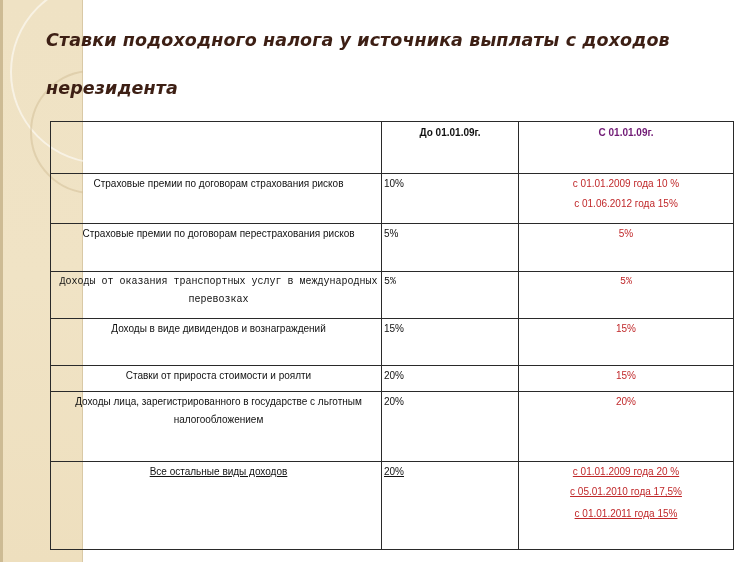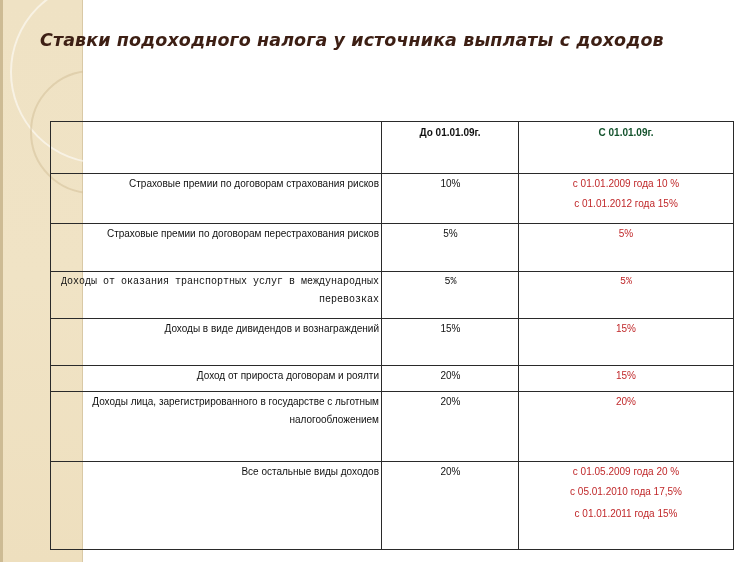--- a/index.html
+++ b/index.html
@@ -57,21 +57,21 @@
       position: absolute;
       left: 83px;
       top: 0;
       width: 667px;
       height: 562px;
       background: #ffffff;
     }
 
     .title {
       position: absolute;
-      left: 40px;
+      left: 46px;
       top: 16px;
       width: 680px;
       margin: 0;
       font-family: "DejaVu Sans", sans-serif;
       font-style: italic;
       font-weight: bold;
       font-size: 17.5px;
       line-height: 48px;
       color: #3d1f14;
       letter-spacing: 0.1px;
@@ -98,57 +98,58 @@
     .rates-table col.c-type { width: 331px; }
     .rates-table col.c-before { width: 137px; }
     .rates-table col.c-after { width: 215px; }
 
     .rates-table th {
       font-weight: bold;
       text-align: center;
       height: 47px;
       padding-top: 2px;
     }
-    .rates-table th.after-head { color: #14532d; }
+    .rates-table th.after-head { color: #701a75; }
     .rates-table th.before-head { color: #111111; }
 
-    .rates-table td.type-cell { text-align: right; padding-left: 7px; }
-    .rates-table td.before-cell { text-align: center; padding-right: 1px; }
+    .rates-table td.type-cell { text-align: center; padding-left: 7px; }
+    .rates-table td.before-cell { text-align: left; padding-right: 1px; }
     .rates-table td.after-cell {
       text-align: center;
       color: #c0282a;
       padding-right: 2px;
     }
     .after-line {
       display: block;
       line-height: 22px;
     }
     .after-cell .after-line:first-child { line-height: 18px; }
 
     tr.r1 td { height: 46px; }
     tr.r2 td { height: 44px; margin-left: 15px; }
     tr.r3 td { height: 43px; font-family: Liberation Mono, monospace; }
     tr.r4 td { height: 43px; }
     tr.r5 td { height: 22px; }
     tr.r6 td { height: 66px; }
-    tr.r7 td { height: 84px; }
+    tr.r7 td { height: 84px; text-decoration: underline; }
   </style>
 </head>
 <body>
 
 <div class="slide">
   <div class="deco-band">
     <div class="deco-band-shade"></div>
     <div class="deco-circle c1"></div>
     <div class="deco-circle c2"></div>
   </div>
   <div class="deco-cover"></div>
 
   <h1 class="title">
     <span>Ставки подоходного налога у источника выплаты с доходов</span><br>
+    <span>нерезидента</span>
   </h1>
 
   <table class="rates-table">
     <colgroup>
       <col class="c-type">
       <col class="c-before">
       <col class="c-after">
     </colgroup>
     <thead>
       <tr>
@@ -156,21 +157,21 @@
         <th class="before-head">До 01.01.09г.</th>
         <th class="after-head">С 01.01.09г.</th>
       </tr>
     </thead>
     <tbody>
       <tr class="r1">
         <td class="type-cell">Страховые премии по договорам страхования рисков</td>
         <td class="before-cell">10%</td>
         <td class="after-cell">
           <span class="after-line">с 01.01.2009 года 10 %</span>
-          <span class="after-line">с 01.01.2012 года 15%</span>
+          <span class="after-line">с 01.06.2012 года 15%</span>
         </td>
       </tr>
       <tr class="r2">
         <td class="type-cell">Страховые премии по договорам перестрахования рисков</td>
         <td class="before-cell">5%</td>
         <td class="after-cell">
           <span class="after-line">5%</span>
         </td>
       </tr>
       <tr class="r3">
@@ -181,37 +182,37 @@
         </td>
       </tr>
       <tr class="r4">
         <td class="type-cell">Доходы в виде дивидендов и вознаграждений</td>
         <td class="before-cell">15%</td>
         <td class="after-cell">
           <span class="after-line">15%</span>
         </td>
       </tr>
       <tr class="r5">
-        <td class="type-cell">Доход от прироста договорам и роялти</td>
+        <td class="type-cell">Ставки от прироста стоимости и роялти</td>
         <td class="before-cell">20%</td>
         <td class="after-cell">
           <span class="after-line">15%</span>
         </td>
       </tr>
       <tr class="r6">
         <td class="type-cell">Доходы лица, зарегистрированного в государстве с льготным налогообложением</td>
         <td class="before-cell">20%</td>
         <td class="after-cell">
           <span class="after-line">20%</span>
         </td>
       </tr>
       <tr class="r7">
         <td class="type-cell">Все остальные виды доходов</td>
         <td class="before-cell">20%</td>
         <td class="after-cell">
-          <span class="after-line">с 01.05.2009 года 20 %</span>
+          <span class="after-line">с 01.01.2009 года 20 %</span>
           <span class="after-line">с 05.01.2010 года 17,5%</span>
           <span class="after-line">с 01.01.2011 года 15%</span>
         </td>
       </tr>
     </tbody>
   </table>
 </div>
 
 </body></html>

